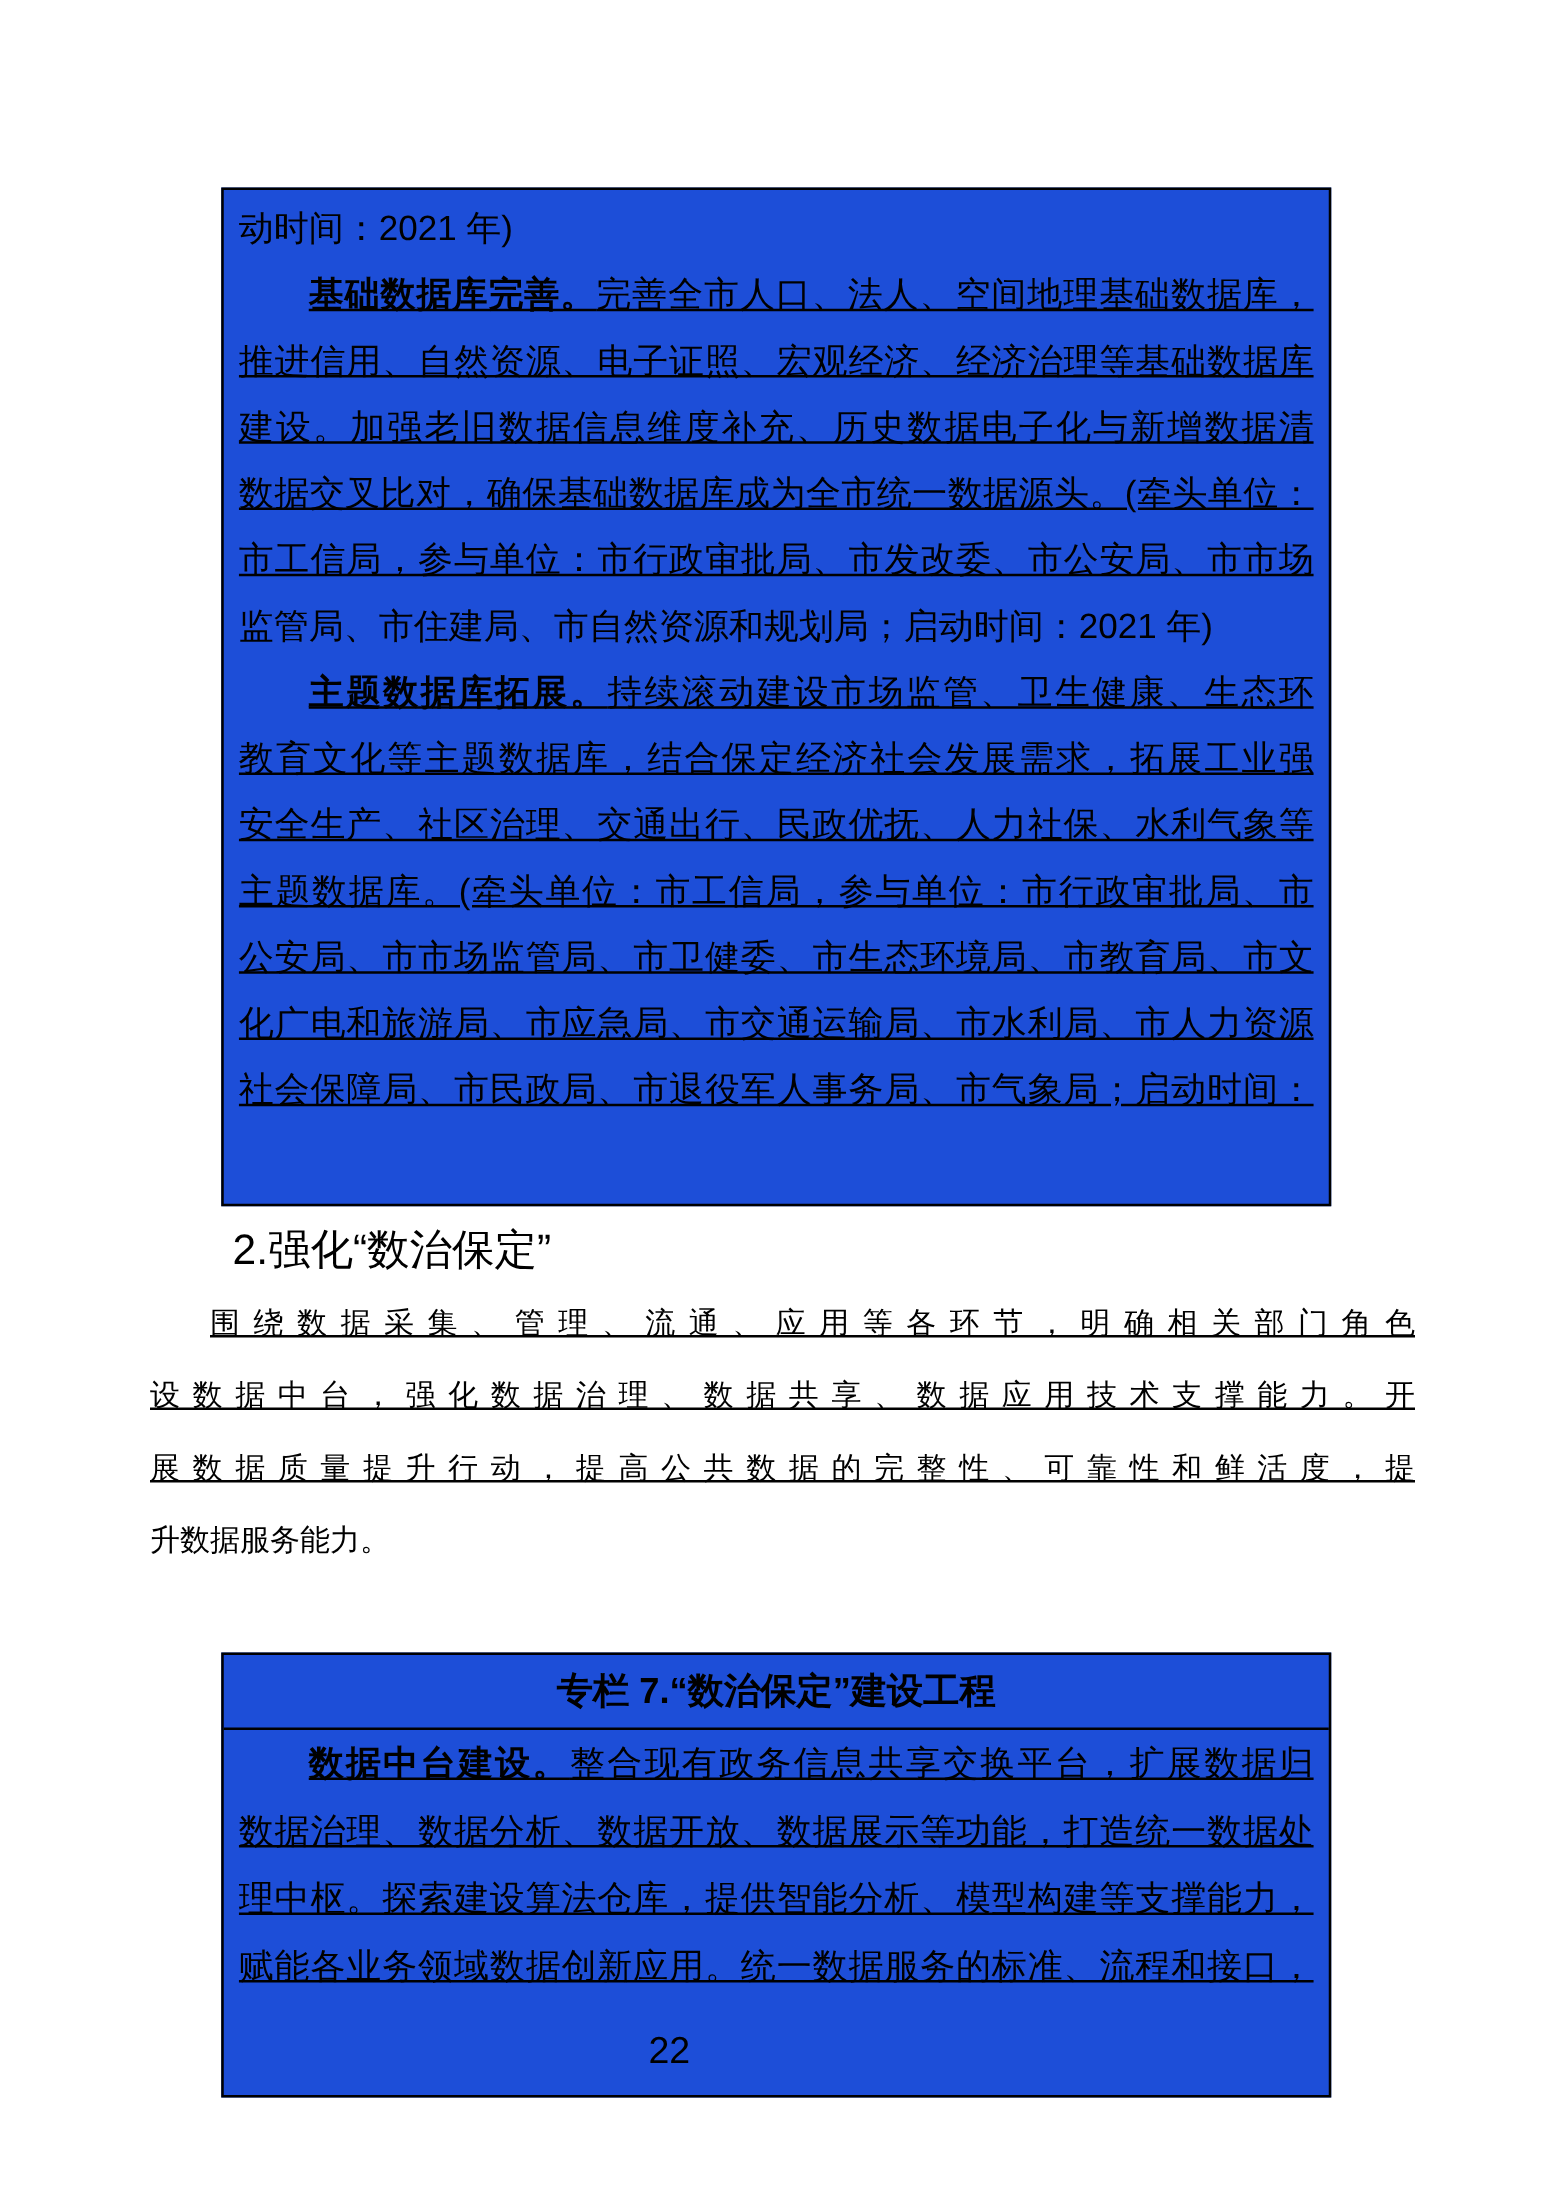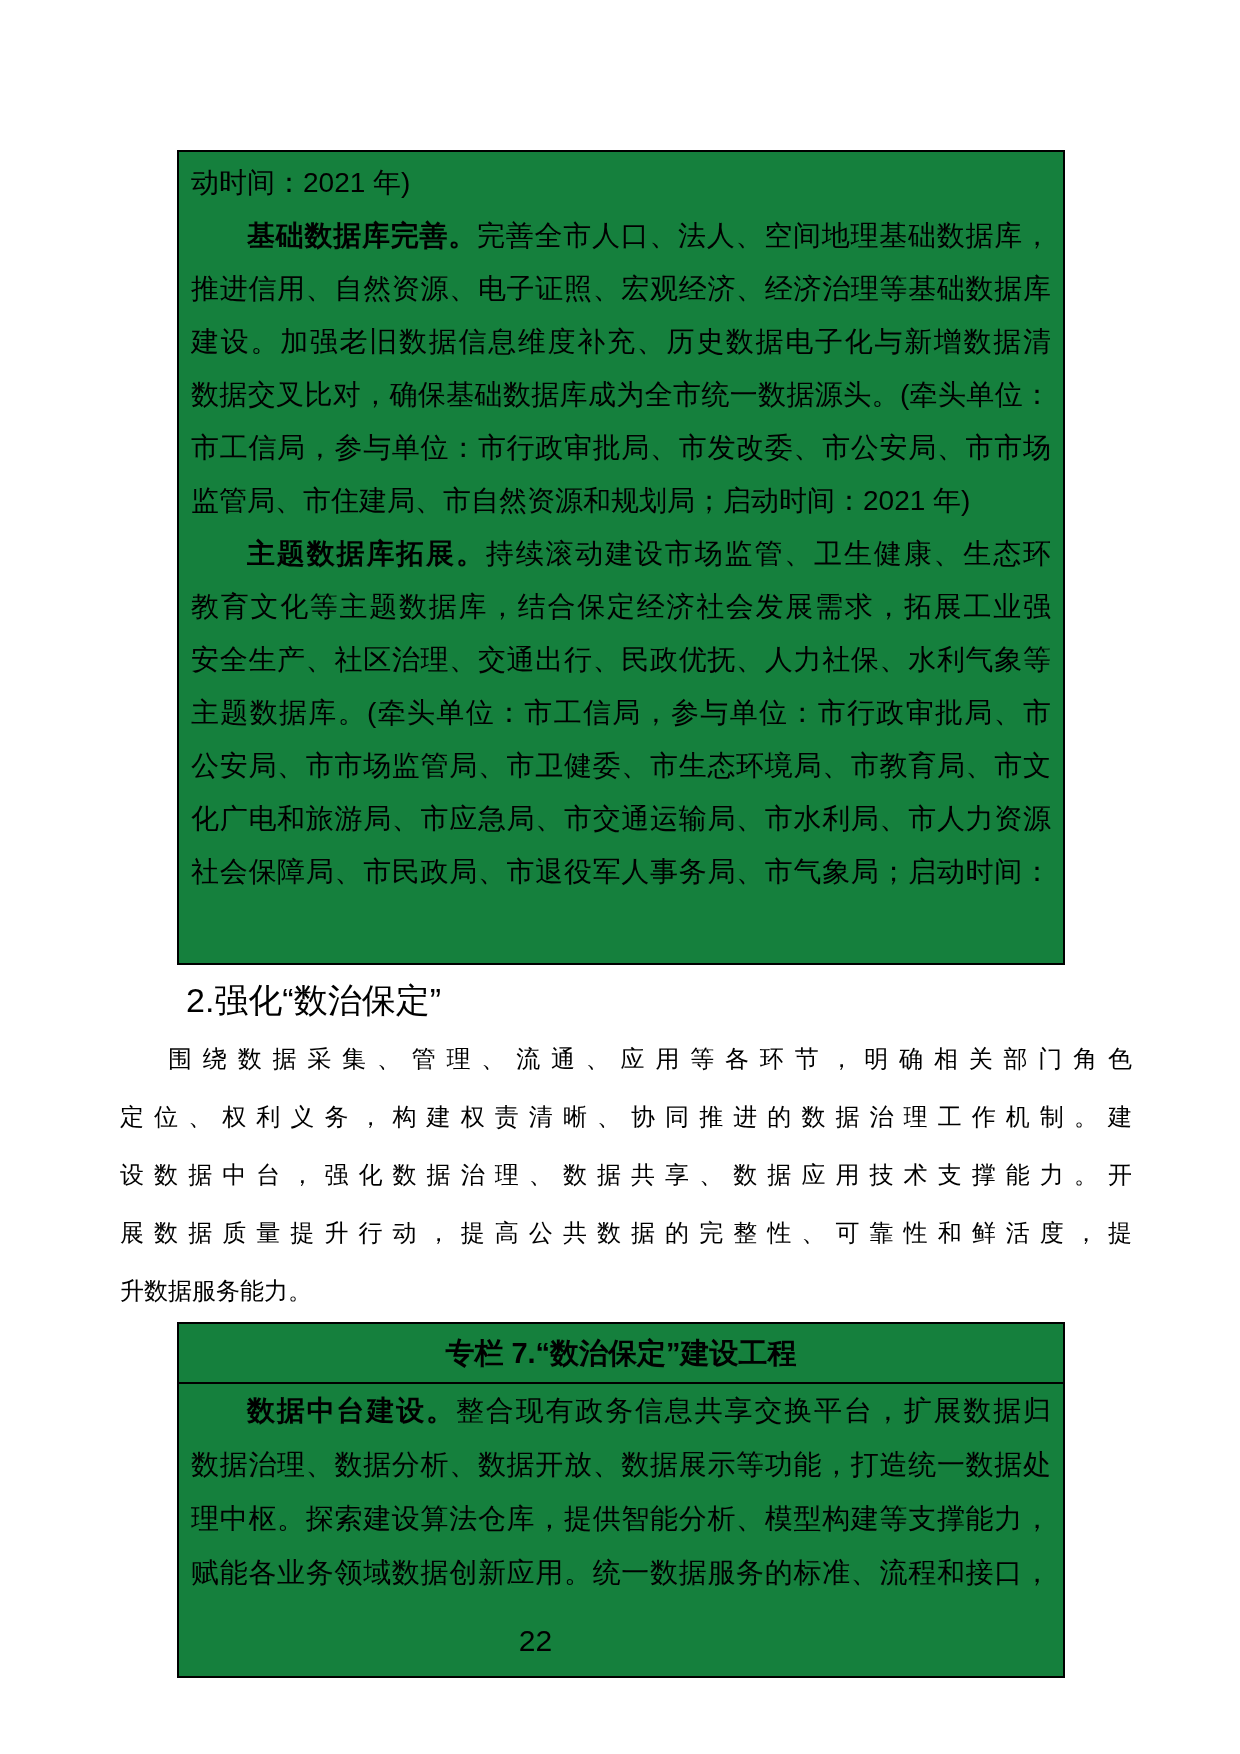--- a/index.html
+++ b/index.html
@@ -6,36 +6,36 @@
   body {
     width: 1240px; height: 1754px;
     background: #ffffff; color: #000000;
     font-family: "Liberation Sans", sans-serif;
     position: relative; overflow: hidden;
   }
   
   .pbox {
     position: absolute; left: 177px; width: 888px;
     border: 2px solid #000; box-sizing: border-box;
-    background: #15803d;
+    background: #1d4ed8;
   }
   .box1 { top: 150px; height: 815px; padding: 4px 12px 0 12px; }
   .box2 { top: 1322px; height: 356px; }
   .box2-header {
     height: 58px; line-height: 58px;
     border-bottom: 2px solid #000;
     text-align: center; font-weight: bold; font-size: 29px;
   }
   .box2-body { padding: 0 12px; }
   .ln {
     font-size: 28px; height: 53px; line-height: 53px;
     overflow: hidden; text-align: left;
   }
   .box2-body .ln { height: 54px; line-height: 54px; }
-  .jst { text-align: justify; text-align-last: justify; }
+  .jst { text-align: justify; text-align-last: justify; text-decoration: underline; }
   .ind { text-indent: 2em; }
   .ln b { font-weight: bold; }
   
   .sec-heading {
     position: absolute; left: 120px; top: 974px; width: 1012px;
     height: 52px; line-height: 52px;
     font-size: 34px; font-weight: normal; padding-left: 66px;
     box-sizing: border-box;
   }
   
@@ -71,21 +71,20 @@
   <div class="ln jst"><b></b><span>主题数据库。(牵头单位：市工信局，参与单位：市行政审批局、市</span></div>
   <div class="ln jst"><b></b><span>公安局、市市场监管局、市卫健委、市生态环境局、市教育局、市文</span></div>
   <div class="ln jst"><b></b><span>化广电和旅游局、市应急局、市交通运输局、市水利局、市人力资源</span></div>
   <div class="ln jst"><b></b><span>社会保障局、市民政局、市退役军人事务局、市气象局；启动时间：</span></div>
 </div>
 
 <div class="sec-heading">2.强化“数治保定”</div>
 
 <div class="body-para">
   <div class="pln jst ind">围绕数据采集、管理、流通、应用等各环节，明确相关部门角色</div>
-  <div class="pln jst">定位、权利义务，构建权责清晰、协同推进的数据治理工作机制。建</div>
   <div class="pln jst">设数据中台，强化数据治理、数据共享、数据应用技术支撑能力。开</div>
   <div class="pln jst">展数据质量提升行动，提高公共数据的完整性、可靠性和鲜活度，提</div>
   <div class="pln">升数据服务能力。</div>
 </div>
 
 <div class="pbox box2">
   <div class="box2-header">专栏 7.“数治保定”建设工程</div>
   <div class="box2-body">
     <div class="ln jst ind"><b>数据中台建设。</b><span>整合现有政务信息共享交换平台，扩展数据归集、</span></div>
     <div class="ln jst"><b></b><span>数据治理、数据分析、数据开放、数据展示等功能，打造统一数据处</span></div>

